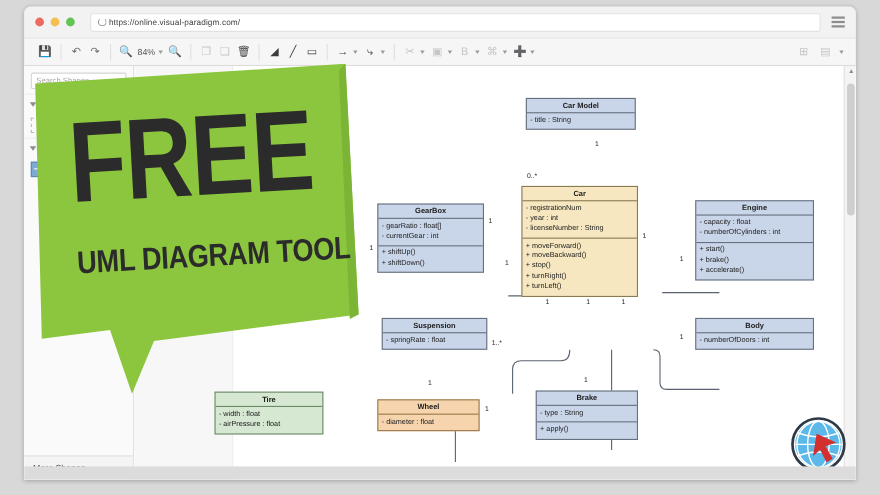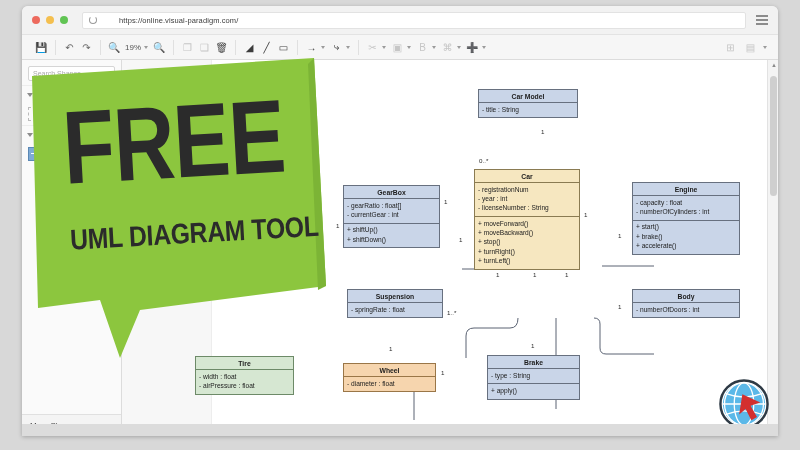--- a/index.html
+++ b/index.html
@@ -24,21 +24,21 @@
     position: relative; height: 28px; background: #f2f2f2;
     display: flex; align-items: center; padding: 0 10px;
   }
   .dots { display: flex; gap: 6px; margin-right: 14px; }
   .dot { width: 8px; height: 8px; border-radius: 50%; }
   .dot.r { background: #ed6a5e; }
   .dot.y { background: #f4bf4f; }
   .dot.g { background: #61c454; }
   .urlbar {
     flex: 1; height: 17px; background: #ffffff; border-radius: 2px;
-    display: flex; align-items: center; padding: 0 6px; gap: 22px;
+    display: flex; align-items: center; padding: 0 6px; gap: 2px;
     border: 1px solid #e2e2e2;
   }
   .url-reload {
     width: 8px; height: 8px; border: 1.3px solid #9a9a9a;
     border-radius: 50%; border-top-color: transparent; flex: 0 0 auto;
   }
   .url-text { font-size: 7.5px; color: #3d3d3d; letter-spacing: .1px; }
   .hamburger { margin-left: 10px; display: flex; flex-direction: column; gap: 2px; }
   .hamburger i { display: block; width: 12px; height: 2px; background: #8c8c8c; }
 
@@ -206,21 +206,21 @@
         <span class="tbtn dark">💾</span>
       </div>
       <span class="tsep"></span>
       <div class="tgroup">
         <span class="tbtn">↶</span>
         <span class="tbtn">↷</span>
       </div>
       <span class="tsep"></span>
       <div class="tgroup">
         <span class="tbtn">🔍</span>
-        <span class="zoomlabel">19%</span>
+        <span class="zoomlabel">84%</span>
         <span class="caret"></span>
         <span class="tbtn">🔍</span>
       </div>
       <span class="tsep"></span>
       <div class="tgroup">
         <span class="tbtn dim">❐</span>
         <span class="tbtn dim">❑</span>
         <span class="tbtn dark">🗑</span>
       </div>
       <span class="tsep"></span>

